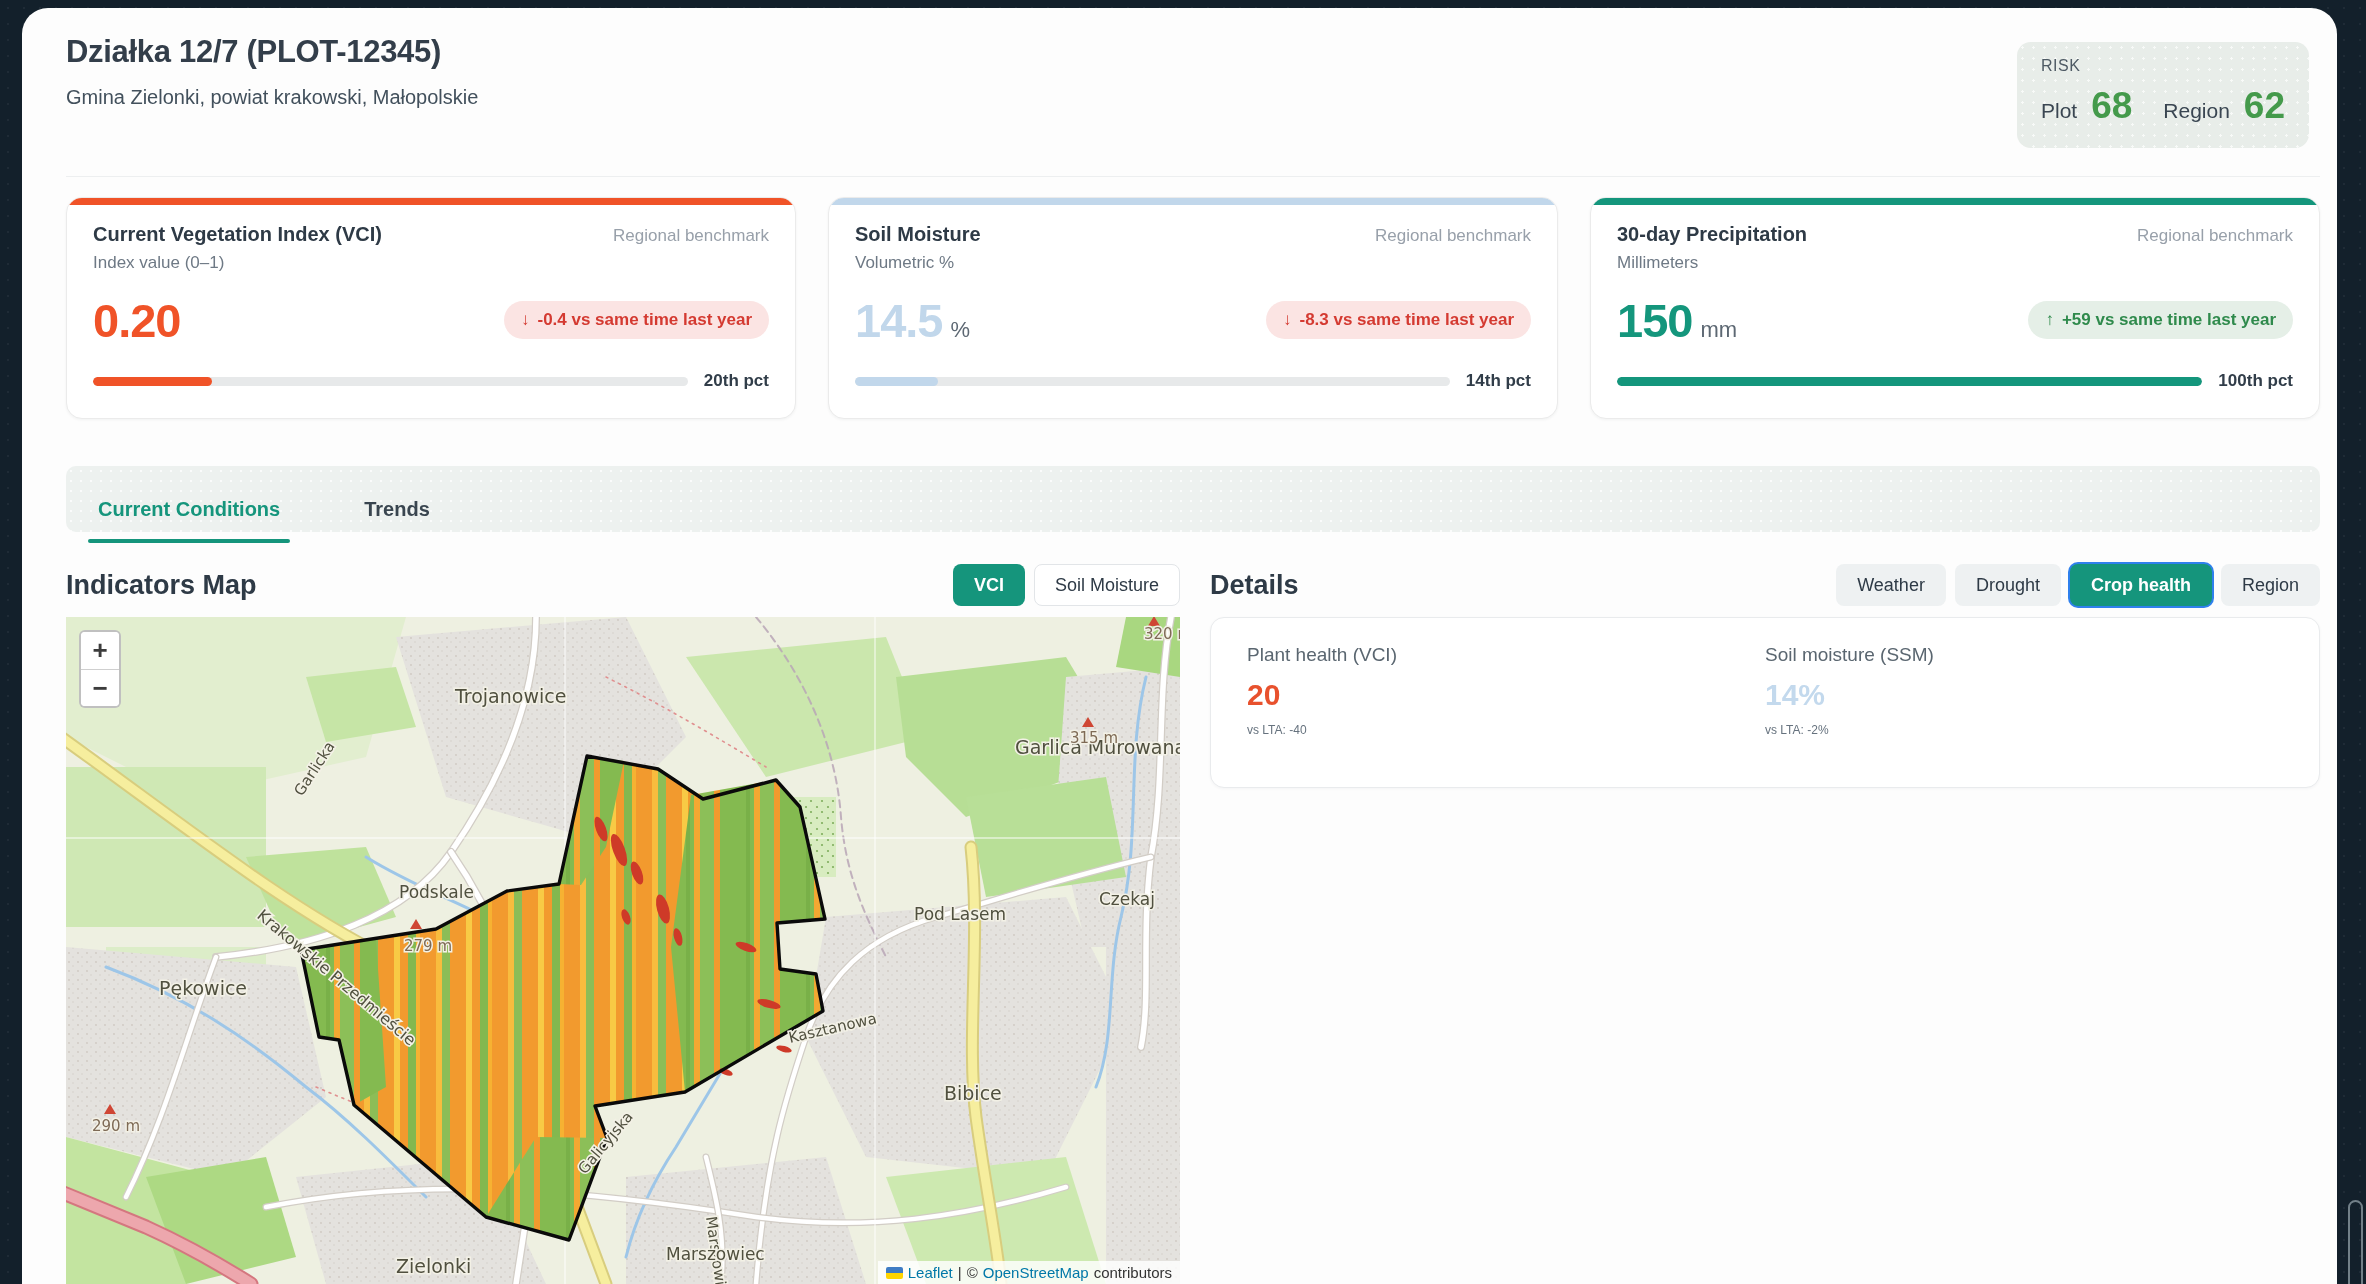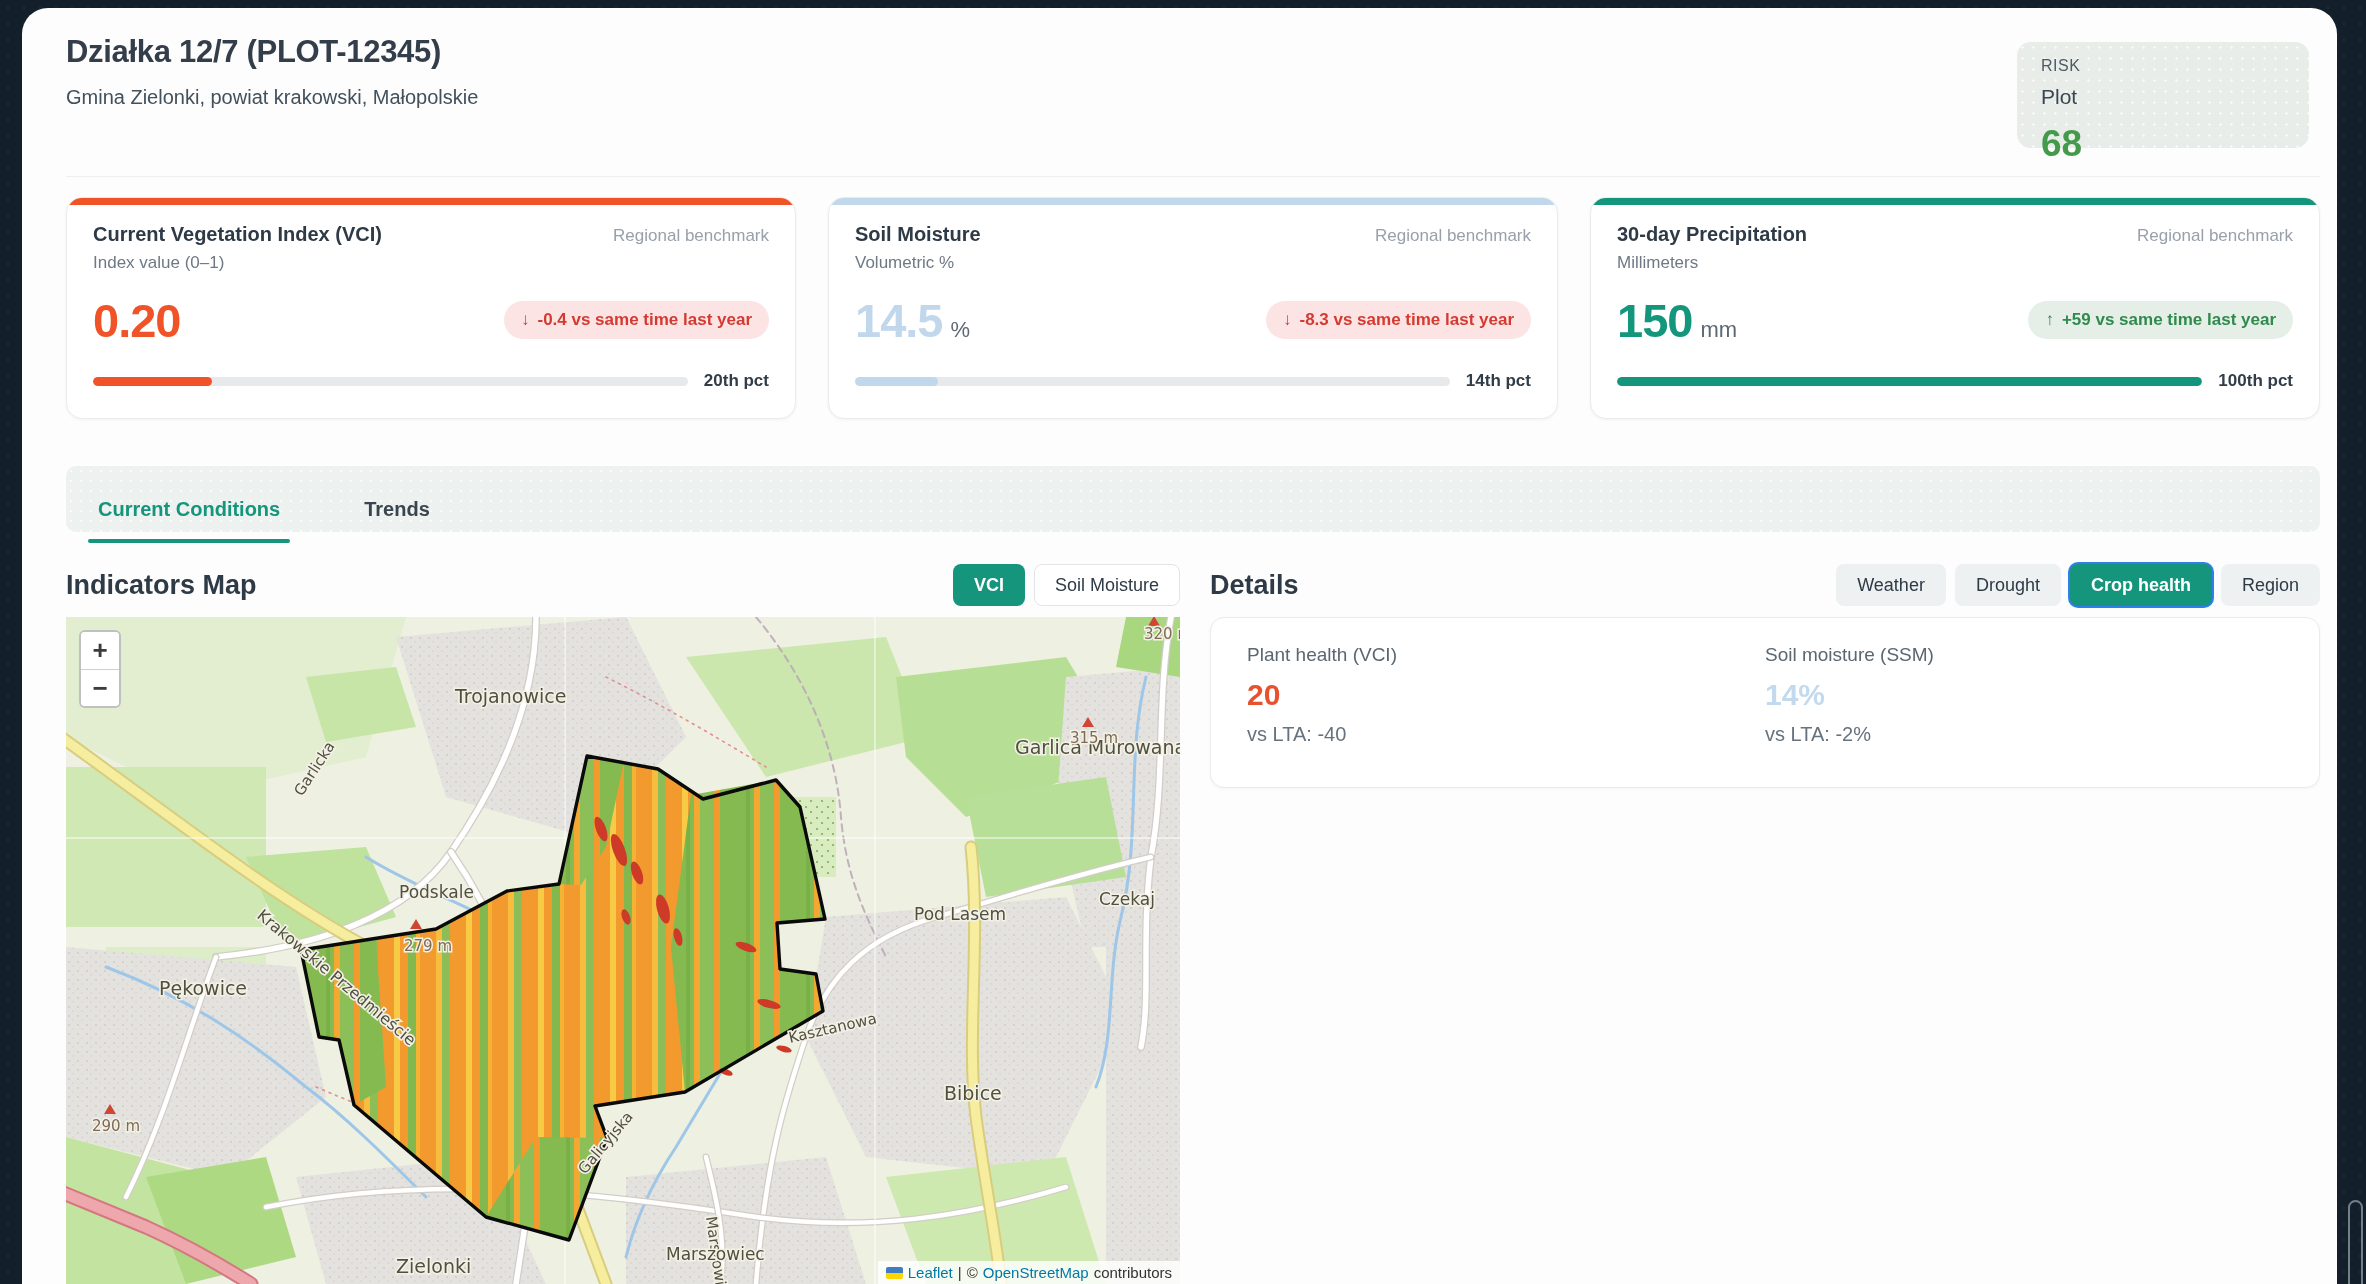--- a/index.html
+++ b/index.html
@@ -8,21 +8,21 @@
     background-image:radial-gradient(rgba(255,255,255,0.05) 1.2px,transparent 1.2px);background-size:16px 16px;}
   .card{position:absolute;left:22px;top:8px;width:2315px;height:1276px;background:#fdfdfd;
     border-radius:26px 26px 0 0;overflow:hidden;}
   
   .pg-title{position:absolute;left:44px;top:26px;font-size:31px;font-weight:700;color:#333e4a;letter-spacing:-0.3px;}
   .pg-sub{position:absolute;left:44px;top:78px;font-size:20px;color:#42505c;}
   .risk{position:absolute;left:1995px;top:34px;width:292px;height:106px;background:#e8ede9;border-radius:14px;
     background-image:radial-gradient(rgba(255,255,255,0.7) 1.3px,transparent 1.3px);background-size:11px 11px;
     padding:15px 24px;}
   .risk-label{font-size:16px;color:#4e5a64;letter-spacing:0.5px;}
-  .risk-row{display:flex;align-items:baseline;gap:14px;margin-top:10px;flex-direction:column;}
+  .risk-row{display:flex;align-items:baseline;gap:14px;margin-top:10px;}
   .risk-name{font-size:21px;color:#3a4652;}
   .risk-num{font-size:37px;font-weight:700;color:#449a4b;}
   .risk-gap{width:22px;}
   .hdr-divider{position:absolute;left:44px;top:168px;width:2254px;height:0;border-top:1px solid #edeff0;}
   
   .mrow{position:absolute;left:44px;top:189px;width:2254px;display:flex;gap:32px;}
   .mcard{flex:1;height:222px;background:#fff;border:1px solid #ebebeb;border-radius:16px;overflow:hidden;
     box-shadow:0 1px 3px rgba(20,30,40,0.05);position:relative;}
   .accent{height:7px;width:100%;}
   .mc-body{padding:18px 26px 0 26px;}
@@ -55,21 +55,21 @@
   .pill-btn.teal{background:#15957c;color:#fff;font-weight:700;}
   .pill-btn.white{background:#fff;color:#2e3a46;border:1px solid #e2e5e8;}
   .pill-btn.gray{background:#eef1f2;color:#2e3a46;}
   .pill-btn.ring{box-shadow:0 0 0 2px #2f80ed;}
   
   .details-card{position:absolute;left:1188px;top:609px;width:1110px;height:171px;background:#fff;border:1px solid #e9ebed;
     border-radius:14px;box-shadow:0 1px 3px rgba(20,30,40,0.04);display:flex;padding:26px 36px;}
   .dcol{width:50%;}
   .dlabel{font-size:19px;color:#5a6670;}
   .dvalue{font-size:30px;font-weight:700;margin-top:12px;}
-  .dsub{font-size:20px;color:#66727e;margin-top:11px;}
+  .dsub{font-size:12px;color:#66727e;margin-top:11px;}
   
   .map{position:absolute;left:44px;top:609px;width:1114px;height:667px;overflow:hidden;background:#eef0e1;}
   .map svg{display:block;}
   .zoomctl{position:absolute;left:13px;top:13px;width:42px;background:#fff;border:2px solid rgba(60,60,60,0.32);border-radius:6px;overflow:hidden;z-index:5;}
   .zbtn{width:100%;height:37px;display:flex;align-items:center;justify-content:center;font-size:26px;font-weight:700;color:#3c3c3c;cursor:pointer;background:#fff;}
   .zbtn + .zbtn{border-top:1px solid #cfcfcf;}
   .attrib{position:absolute;right:0;bottom:0;background:rgba(255,255,255,0.82);padding:3px 8px;font-size:15px;color:#333;z-index:5;
     display:flex;align-items:center;gap:5px;white-space:nowrap;}
   .attrib a{color:#0078a8;text-decoration:none;}
   .flag{display:inline-block;width:17px;height:12px;border-radius:2px;overflow:hidden;}

